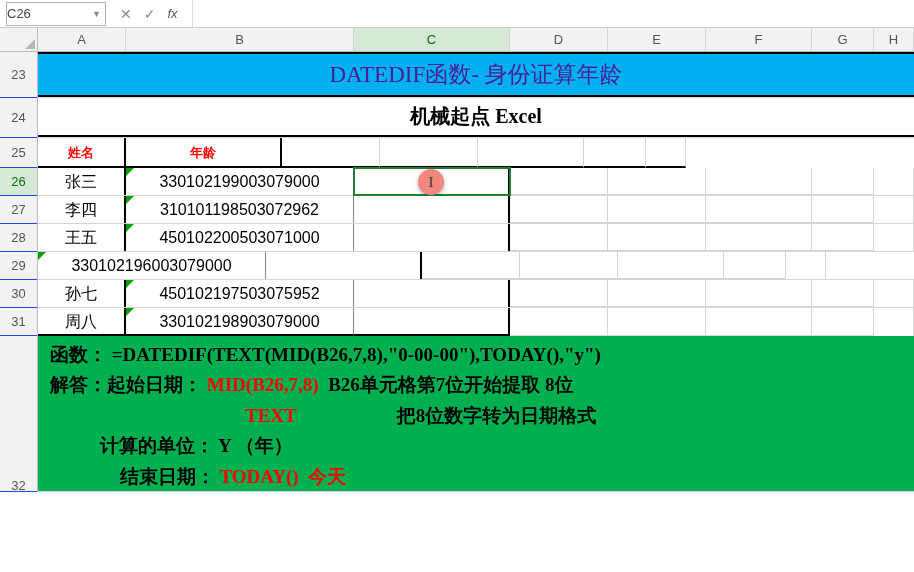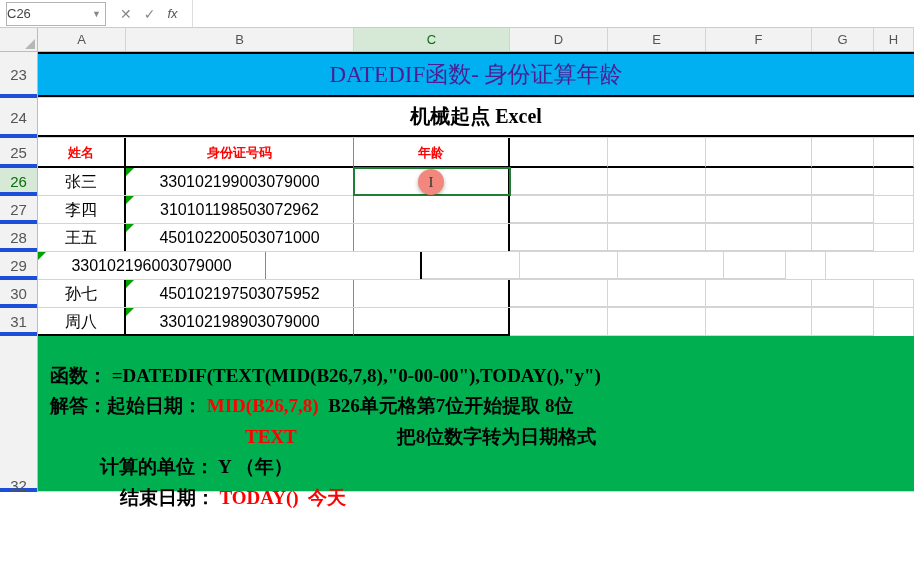--- a/index.html
+++ b/index.html
@@ -9,21 +9,21 @@
 .namebox .chev{font-size:9px;color:#888;margin-left:auto;margin-right:4px}
 .fbtns{display:flex;gap:12px;padding:0 14px;color:#888;font-size:14px}
 .fbtn{cursor:pointer}
 .fx{font-style:italic;font-size:13px;color:#555}
 .grid-wrap{position:relative}
 .corner{position:absolute;left:0;top:0;width:38px;height:24px;background:#f2f2f2;border-right:1px solid #bcbcbc;border-bottom:1px solid #bcbcbc;z-index:3}
 .corner::after{content:"";position:absolute;right:2px;bottom:2px;border-left:10px solid transparent;border-bottom:10px solid #b7b7b7}
 .colheads{display:flex;margin-left:38px;height:24px;background:#f2f2f2;border-bottom:1px solid #bcbcbc}
 .ch{border-right:1px solid #d4d4d4;text-align:center;line-height:24px;font-size:13px;color:#555}
 .rows{position:absolute;left:0;top:24px;width:38px;background:#f2f2f2;border-right:1px solid #bcbcbc}
-.rh{height:28px;text-align:center;font-size:15px;color:#555;border-bottom:4px solid #1d4ed8;line-height:28px}
+.rh{height:28px;text-align:center;font-size:13px;color:#555;border-bottom:1px solid #1d4ed8;line-height:28px}
 .sheet{margin-left:38px}
 .row{display:flex;border-bottom:1px solid #d4d4d4}
 .cell{border-right:1px solid #d4d4d4;overflow:hidden}
 
 .cA{width:88px}.cB{width:228px}.cC{width:156px}.cD{width:98px}.cE{width:98px}.cF{width:106px}.cG{width:62px}.cH{width:40px}
 
 .r23{height:46px}
 .r24{height:40px}
 .r25{height:30px}
 .rn{height:28px}
@@ -39,21 +39,21 @@
 
 .dc{text-align:center;line-height:28px;font-size:16px}
 .dcA{border-right:2px solid #000}
 .dcB{border-right:1px solid #888;position:relative}
 .dcC{border-right:2px solid #000}
 .tri{position:absolute;left:0;top:0;border-top:8px solid #00a000;border-right:8px solid transparent}
 
 .active{outline:2px solid #1e7e34;outline-offset:-1px;position:relative}
 .cursor{position:absolute;left:50%;top:50%;width:26px;height:26px;background:#f2877d;border-radius:50%;transform:translate(-50%,-50%);display:flex;align-items:center;justify-content:center;color:#333;font-family:Georgia,serif;font-size:15px;box-shadow:0 2px 4px rgba(0,0,0,.3)}
 
-.gfoot{background:#00B050;color:#000;font-size:19px;font-family:KaiTi,SimSun,serif;padding:25px 12px;font-weight:bold;width:100%;line-height:1.6}
+.gfoot{background:#00B050;color:#000;font-size:19px;font-family:KaiTi,SimSun,serif;padding:4px 12px;font-weight:bold;width:100%;line-height:1.6}
 .gfoot .red{color:#f00}
 .gfoot .lbl{display:inline-block}
 .thin{border-right:1px solid #d4d4d4;border-bottom:1px solid #d4d4d4}
 
 .rh.sel,.ch.sel{background:#d6e8d6;color:#0a6e0a}
 </style>
 </head>
 <body>
 
 <div class="fbar">
@@ -99,21 +99,20 @@
     <div class="row r23">
       <div class="band-title">DATEDIF函数- 身份证算年龄</div>
     </div>
 
     <div class="row r24">
       <div class="band-sub">机械起点 Excel</div>
     </div>
 
     <div class="row r25" style="border-bottom:none">
       <div class="cell cA hdr hdrA">姓名</div>
-      <div class="cell cB hdr hdrB">身份证号码</div>
       <div class="cell cC hdr hdrC">年龄</div>
       <div class="cell cD thin" style="border-bottom:2px solid #000"></div>
       <div class="cell cE thin" style="border-bottom:2px solid #000"></div>
       <div class="cell cF thin" style="border-bottom:2px solid #000"></div>
       <div class="cell cG thin" style="border-bottom:2px solid #000"></div>
       <div class="cell cH" style="border-bottom:2px solid #000"></div>
     </div>
 
     <div class="row rn">
       <div class="cell cA dc dcA">张三</div>

